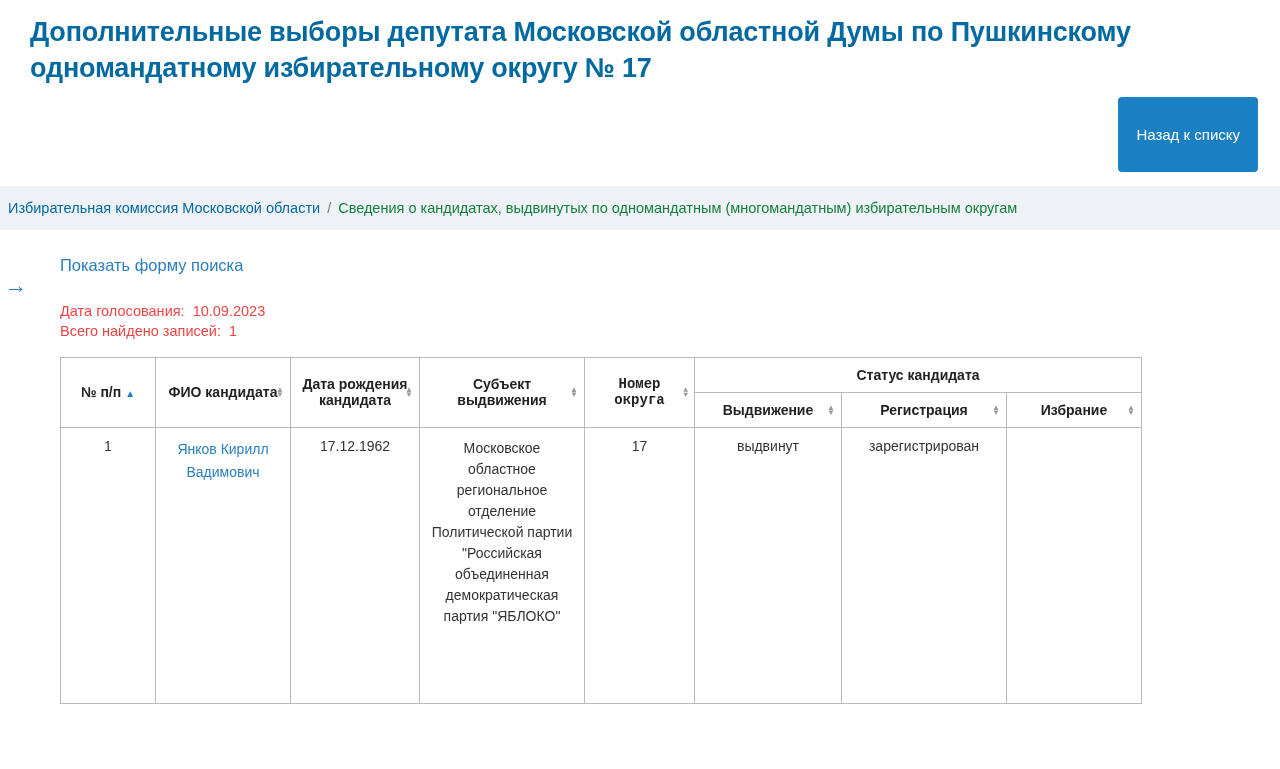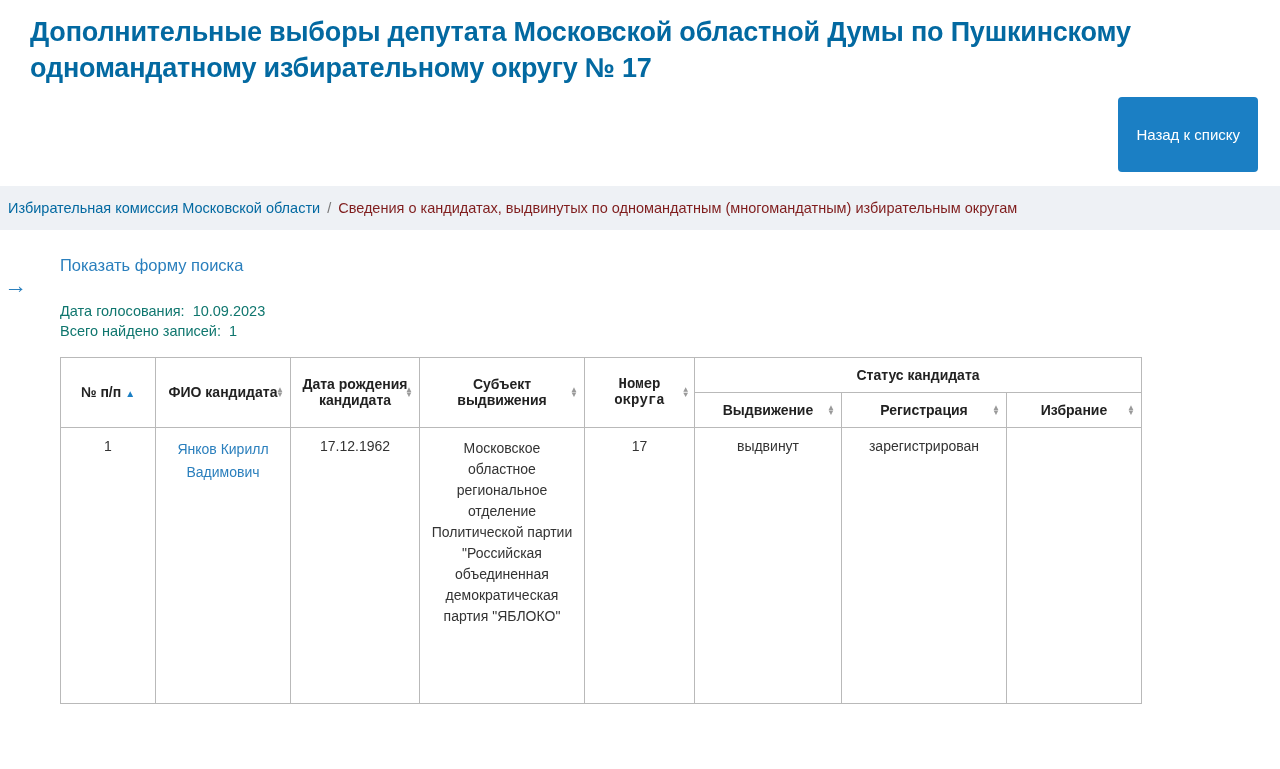--- a/index.html
+++ b/index.html
@@ -59,21 +59,21 @@
   .breadcrumb-link {
     color: #0369a1;
     text-decoration: none;
     cursor: pointer;
   }
   .breadcrumb-sep {
     margin: 0 7px;
     color: #777;
   }
   .breadcrumb-current {
-    color: #7f1d1d;
+    color: #15803d;
   }
 
   
   .content-wrap {
     display: flex;
     padding-top: 26px;
   }
   .side-arrow {
     width: 30px;
     flex: 0 0 30px;
@@ -93,21 +93,21 @@
   .search-toggle {
     color: #2a7fbd;
     font-size: 16.5px;
     cursor: pointer;
     display: inline-block;
     margin-bottom: 28px;
   }
 
   .meta-line {
     font-size: 14.5px;
-    color: #0f766e;
+    color: #ef4444;
     margin-bottom: 4px;
   }
   .meta-line .meta-value {
     margin-left: 4px;
   }
 
   
   table.results {
     border-collapse: collapse;
     margin-top: 18px;

